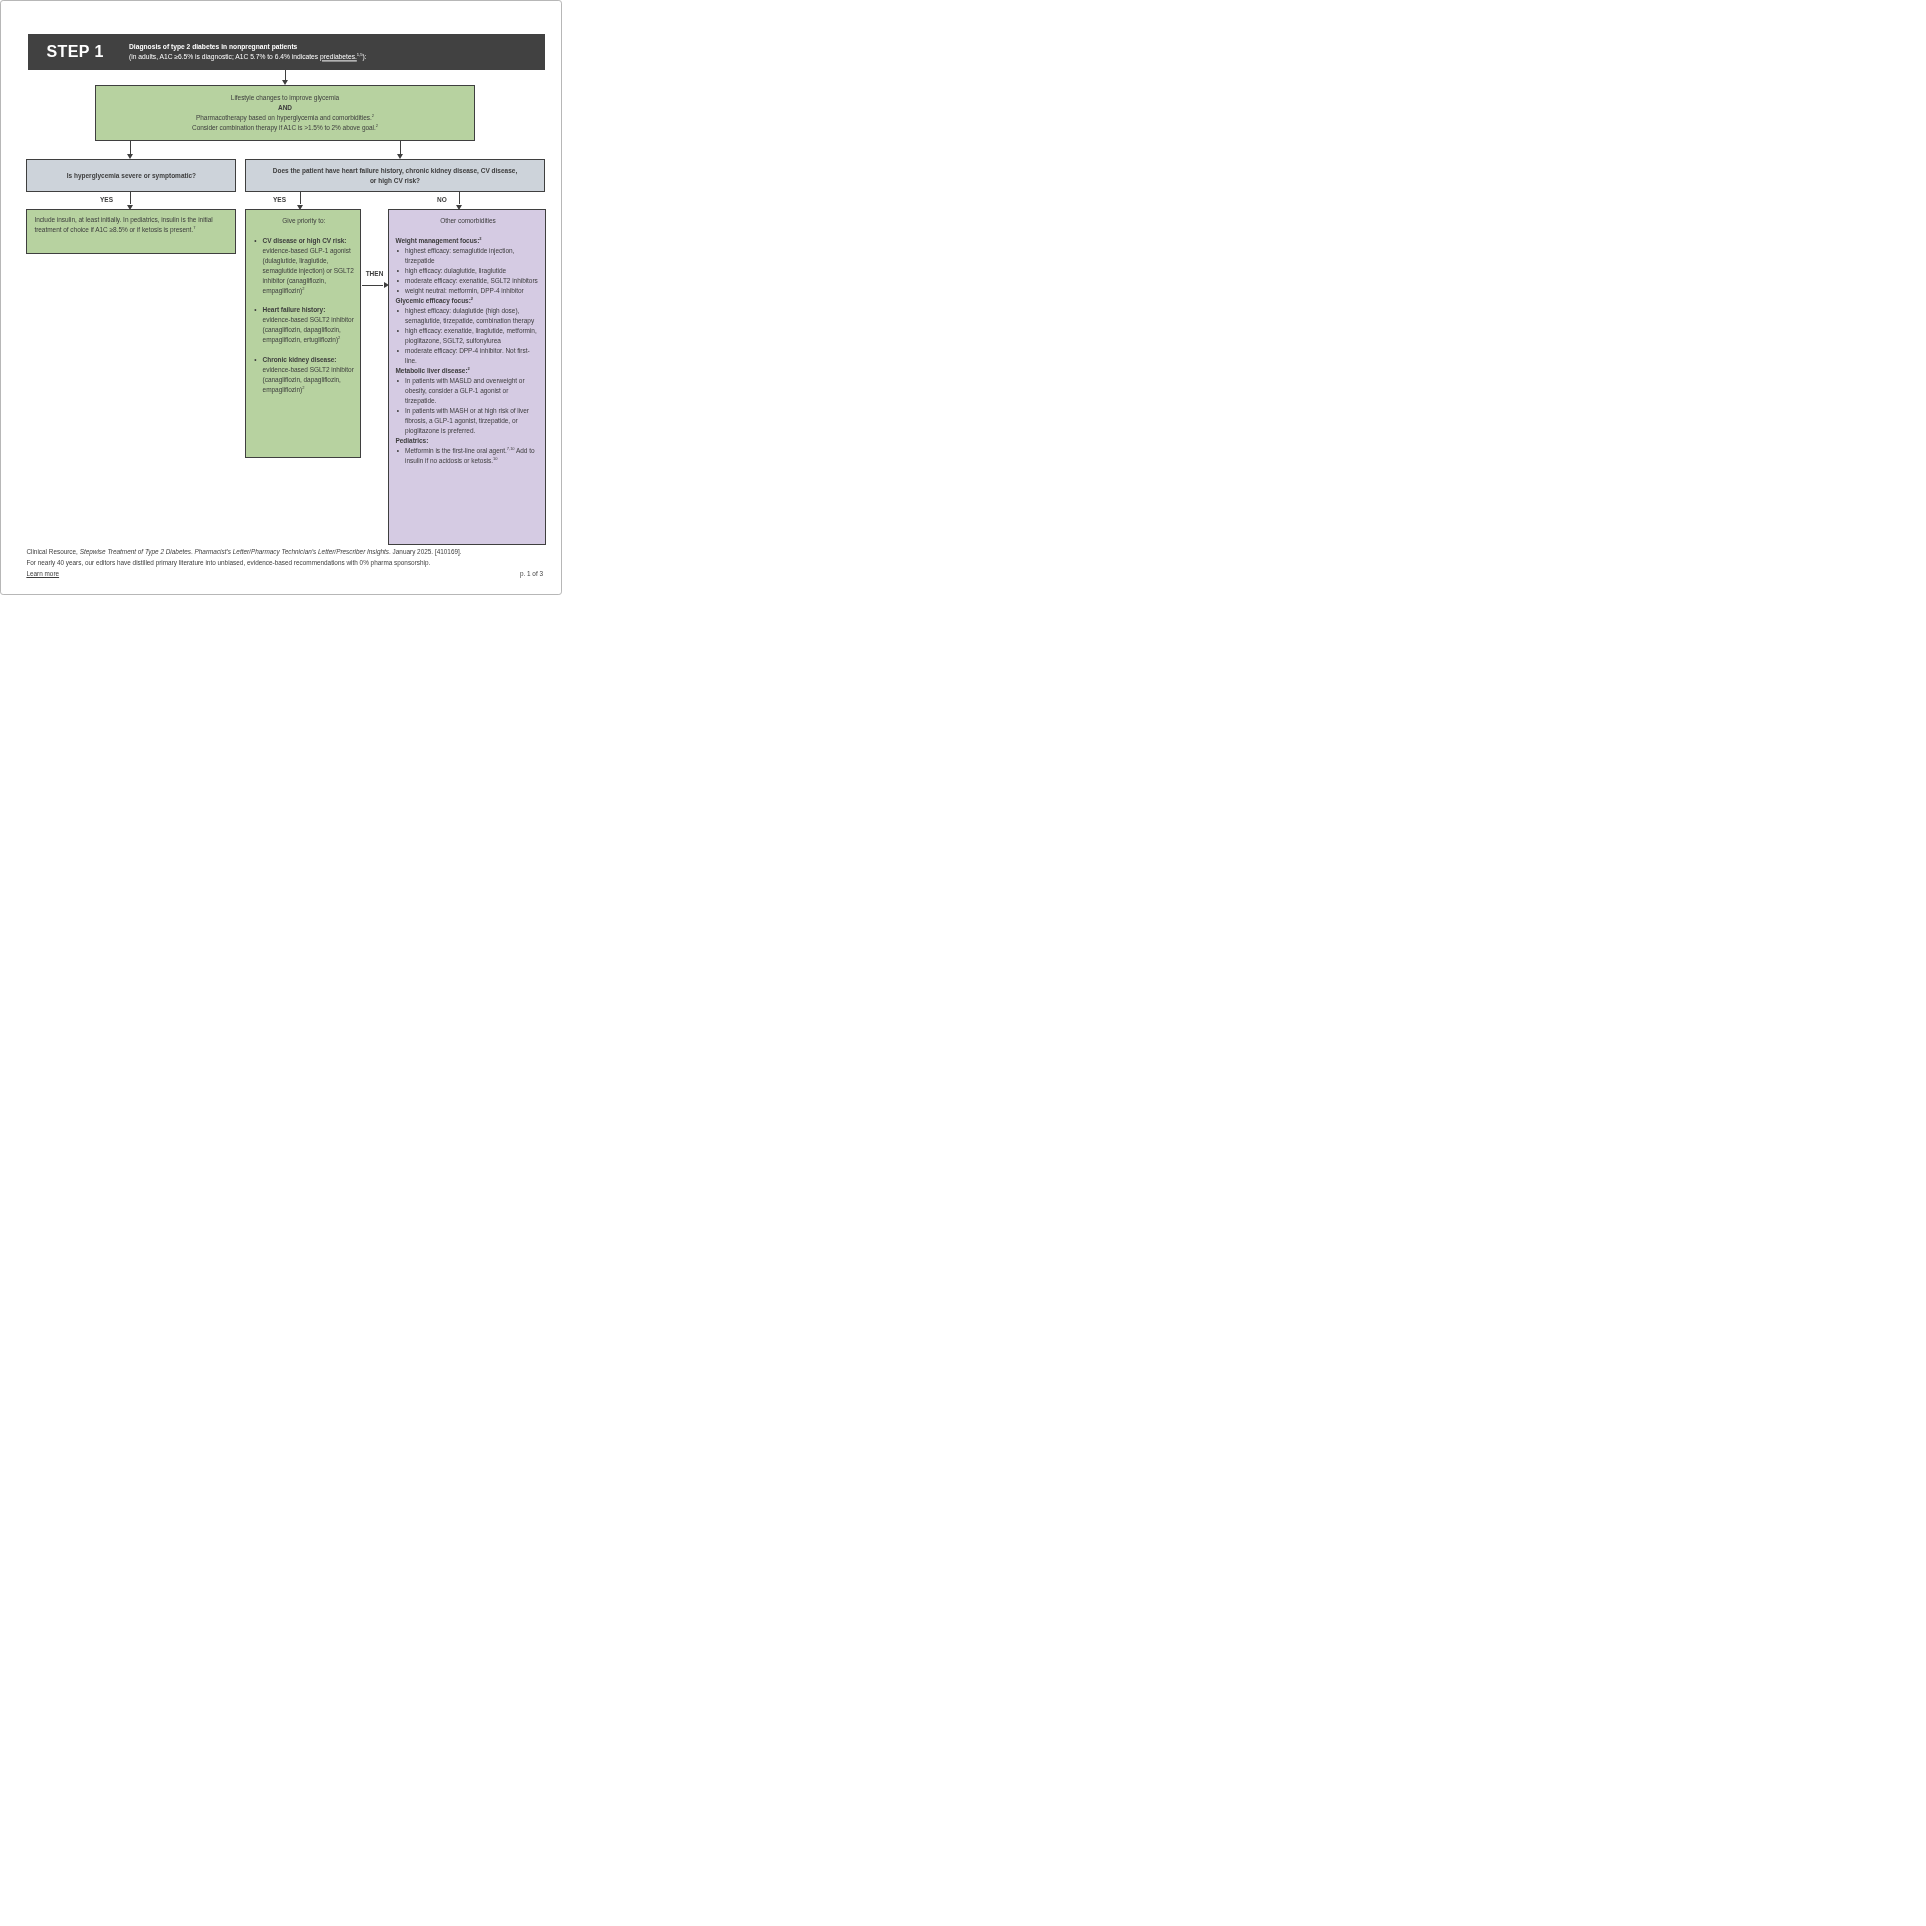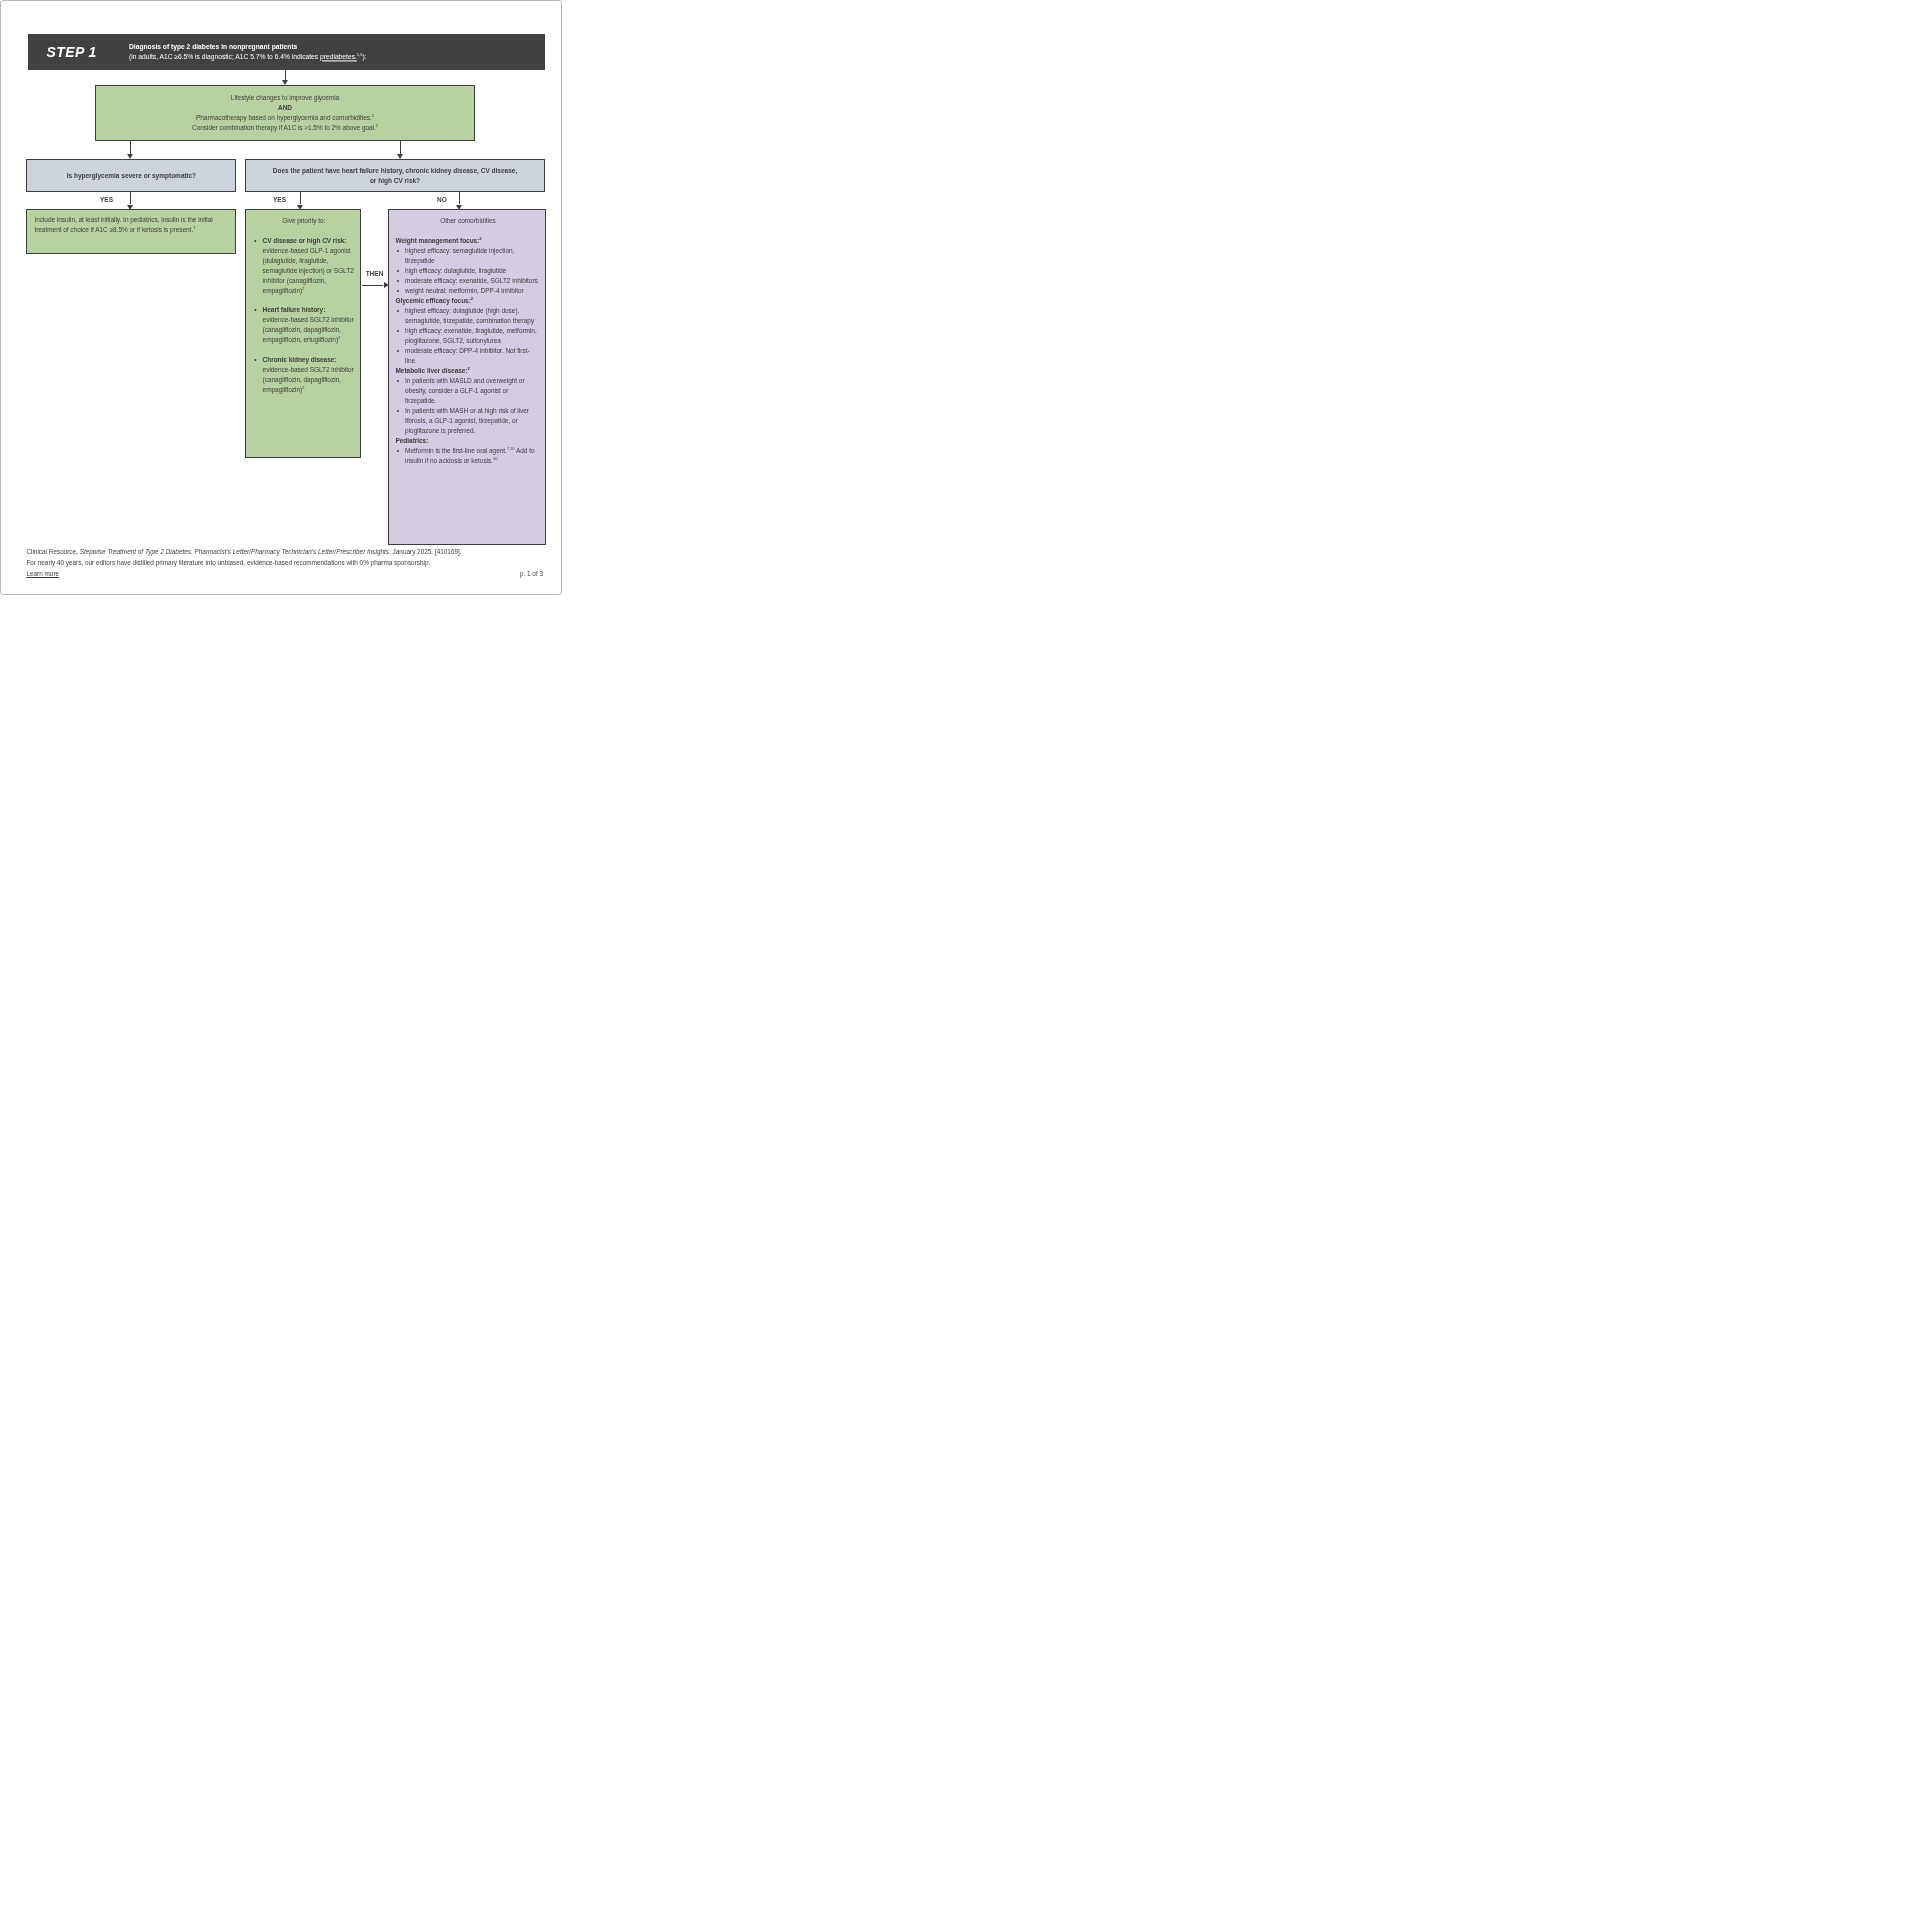--- a/index.html
+++ b/index.html
@@ -5,21 +5,21 @@
   html,body{margin:0;padding:0;background:#ffffff;}
   body{font-family:"Liberation Sans","DejaVu Sans",sans-serif;}
   #page{position:relative;width:562px;height:595px;background:#ffffff;
         border:0.8px solid #b7b7b7;border-radius:3.1px;overflow:hidden;box-sizing:border-box;}
   .box{position:absolute;border:1.2px solid #3f3f3f;color:#3d3d3d;box-sizing:border-box;}
   .green{background:#b7d2a0;}
   .gray{background:#cdd3da;}
   .purple{background:#d5cbe3;}
   .centerflex{display:flex;align-items:center;justify-content:center;text-align:center;}
   .header{position:absolute;left:27px;top:33px;width:517px;height:36px;background:#414141;color:#ffffff;}
-  .step{position:absolute;left:18.5px;top:50%;transform:translateY(-50%);font-size:14px;font-weight:bold;letter-spacing:0.4px;font-style:italic;}
+  .step{position:absolute;left:18.5px;top:50%;transform:translateY(-50%);font-size:16px;font-weight:bold;letter-spacing:0.4px;}
   .htitle{position:absolute;left:101px;top:50%;transform:translateY(-50%);font-size:6.7px;line-height:9.6px;}
   .htitle .b{font-weight:bold;}
   .link{text-decoration:underline;cursor:pointer;}
   sup{font-size:0.62em;line-height:0;}
   .bodytext{font-size:6.5px;line-height:10px;letter-spacing:-0.04px;}
   .boldq{font-weight:bold;font-size:6.5px;line-height:9.6px;}
   .varrow{position:absolute;width:1.2px;background:#3f3f3f;}
   .head-down{position:absolute;bottom:-5.4px;left:-2.7px;width:0;height:0;
              border-left:3.5px solid transparent;border-right:3.5px solid transparent;border-top:5.4px solid #3f3f3f;}
   .harrow{position:absolute;height:1.2px;background:#3f3f3f;}

